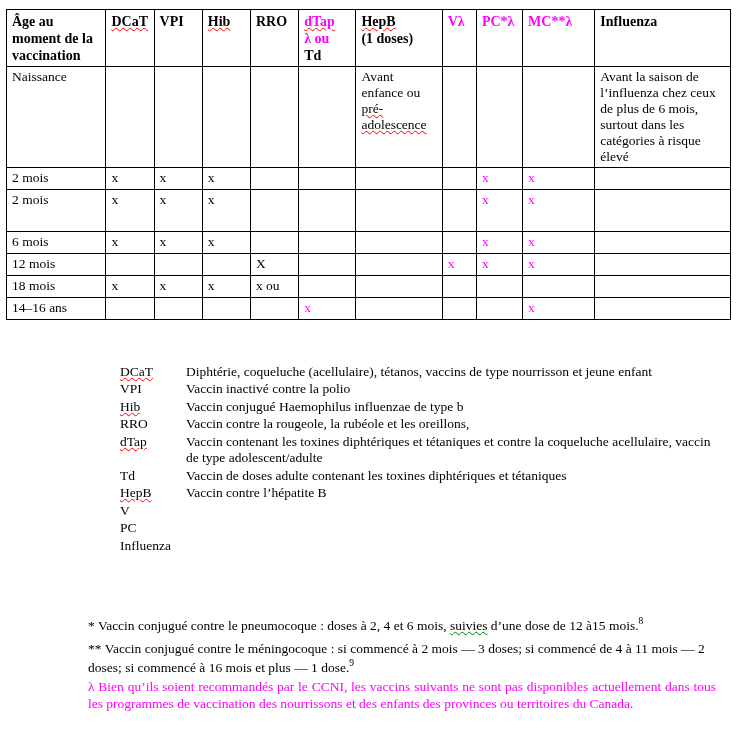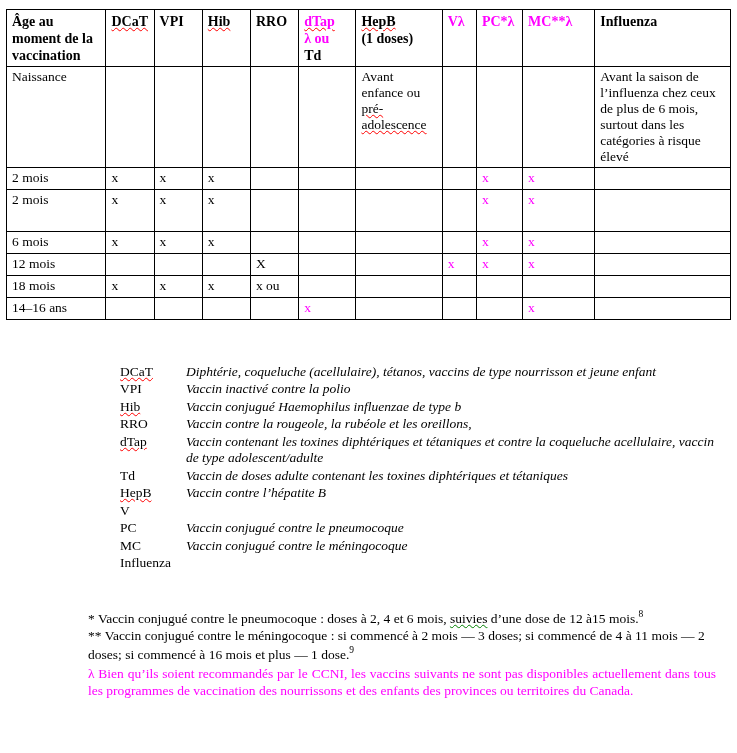--- a/index.html
+++ b/index.html
@@ -84,34 +84,33 @@
     margin-bottom: 1px;
     line-height: 1.22;
     font-size: 13.5px;
   }
   .legend-abbr {
     width: 66px;
     flex: 0 0 66px;
   }
   .legend-desc {
     flex: 1 1 auto;
-    font-style: italic;
   }
 
   
   #footnotes {
     position: absolute;
     left: 88px;
     top: 609px;
     width: 628px;
     font-size: 13.5px;
     line-height: 1.25;
   }
   .fn {
-    margin: 0 0 1px 0;
+    margin: 7px 0 1px 0;
   }
   .fn sup { font-size: 9.5px; }
   .fn-lambda {
     color: #ff00ff;
     text-align: justify;
     margin: 1px 0 0 0;
     line-height: 1.28;
   }
 </style>
 </head>
@@ -290,25 +289,20 @@
   </div>
   <div class="legend-row">
     <div class="legend-abbr"><span class="sp-red">HepB</span></div>
     <div class="legend-desc">Vaccin contre l’hépatite B</div>
   </div>
   <div class="legend-row">
     <div class="legend-abbr"><span>V</span></div>
   </div>
   <div class="legend-row">
     <div class="legend-abbr"><span>PC</span></div>
-    <div class="legend-desc">Vaccin conjugué contre le pneumocoque</div>
-  </div>
-  <div class="legend-row">
-    <div class="legend-abbr"><span>MC</span></div>
-    <div class="legend-desc">Vaccin conjugué contre le méningocoque</div>
   </div>
   <div class="legend-row">
     <div class="legend-abbr"><span>Influenza</span></div>
   </div>
 </div>
 
 <div id="footnotes">
   <p class="fn"><span>* Vaccin conjugué contre le pneumocoque : doses à 2, 4 et 6 mois, </span><span class="sp-green">suivies</span><span> d’une dose de 12 à15 mois.</span><sup>8</sup></p>
   <p class="fn"><span>** Vaccin conjugué contre le méningocoque : si commencé à 2 mois — 3 doses; si commencé de 4 à 11 mois — 2 doses; si commencé à 16 mois et plus — 1 dose.</span><sup>9</sup></p>
   <p class="fn fn-lambda">λ Bien qu’ils soient recommandés par le CCNI, les vaccins suivants ne sont pas disponibles actuellement dans tous les programmes de vaccination des nourrissons et des enfants des provinces ou territoires du Canada.</p>

